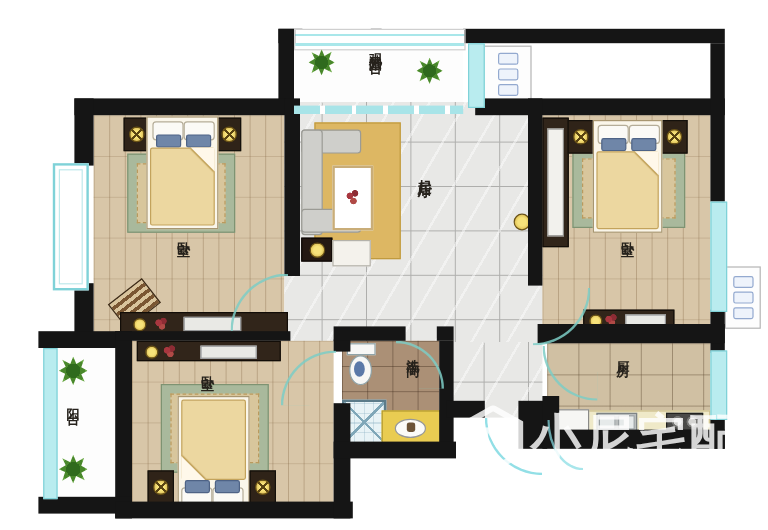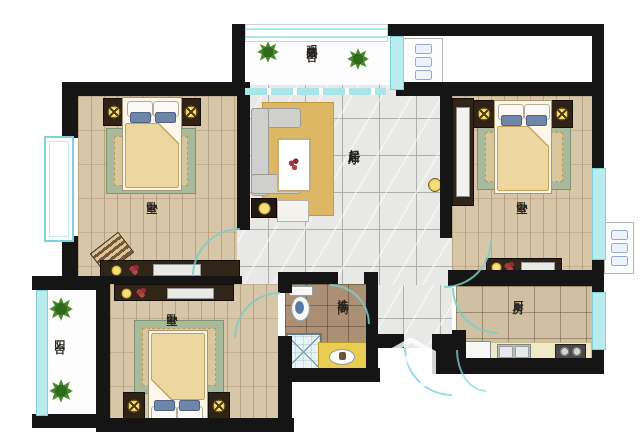--- a/index.html
+++ b/index.html
@@ -305,15 +305,16 @@
   <span class="lbl" style="left:166px;top:304px;">卧室</span>
   <span class="lbl" style="left:337px;top:290px;">洗手间</span>
   <span class="lbl" style="left:512px;top:292px;">厨房</span>
   <span class="lbl" style="left:54px;top:332px;">阳台</span>
 
   <div class="wm">
     <svg width="50" height="54" viewBox="0 0 50 54">
       <polygon points="25,2 48,15 48,41 25,52 2,41 2,15" fill="none" stroke="rgba(255,255,255,0.82)" stroke-width="5"></polygon>
       <text x="25" y="36" text-anchor="middle" font-size="26" font-weight="bold" font-family="Liberation Sans, sans-serif" fill="rgba(255,255,255,0.82)">N</text>
     </svg>
+    <span class="txt">小尼宅配</span>
   </div>
 
 </div>
 
 </body></html>

